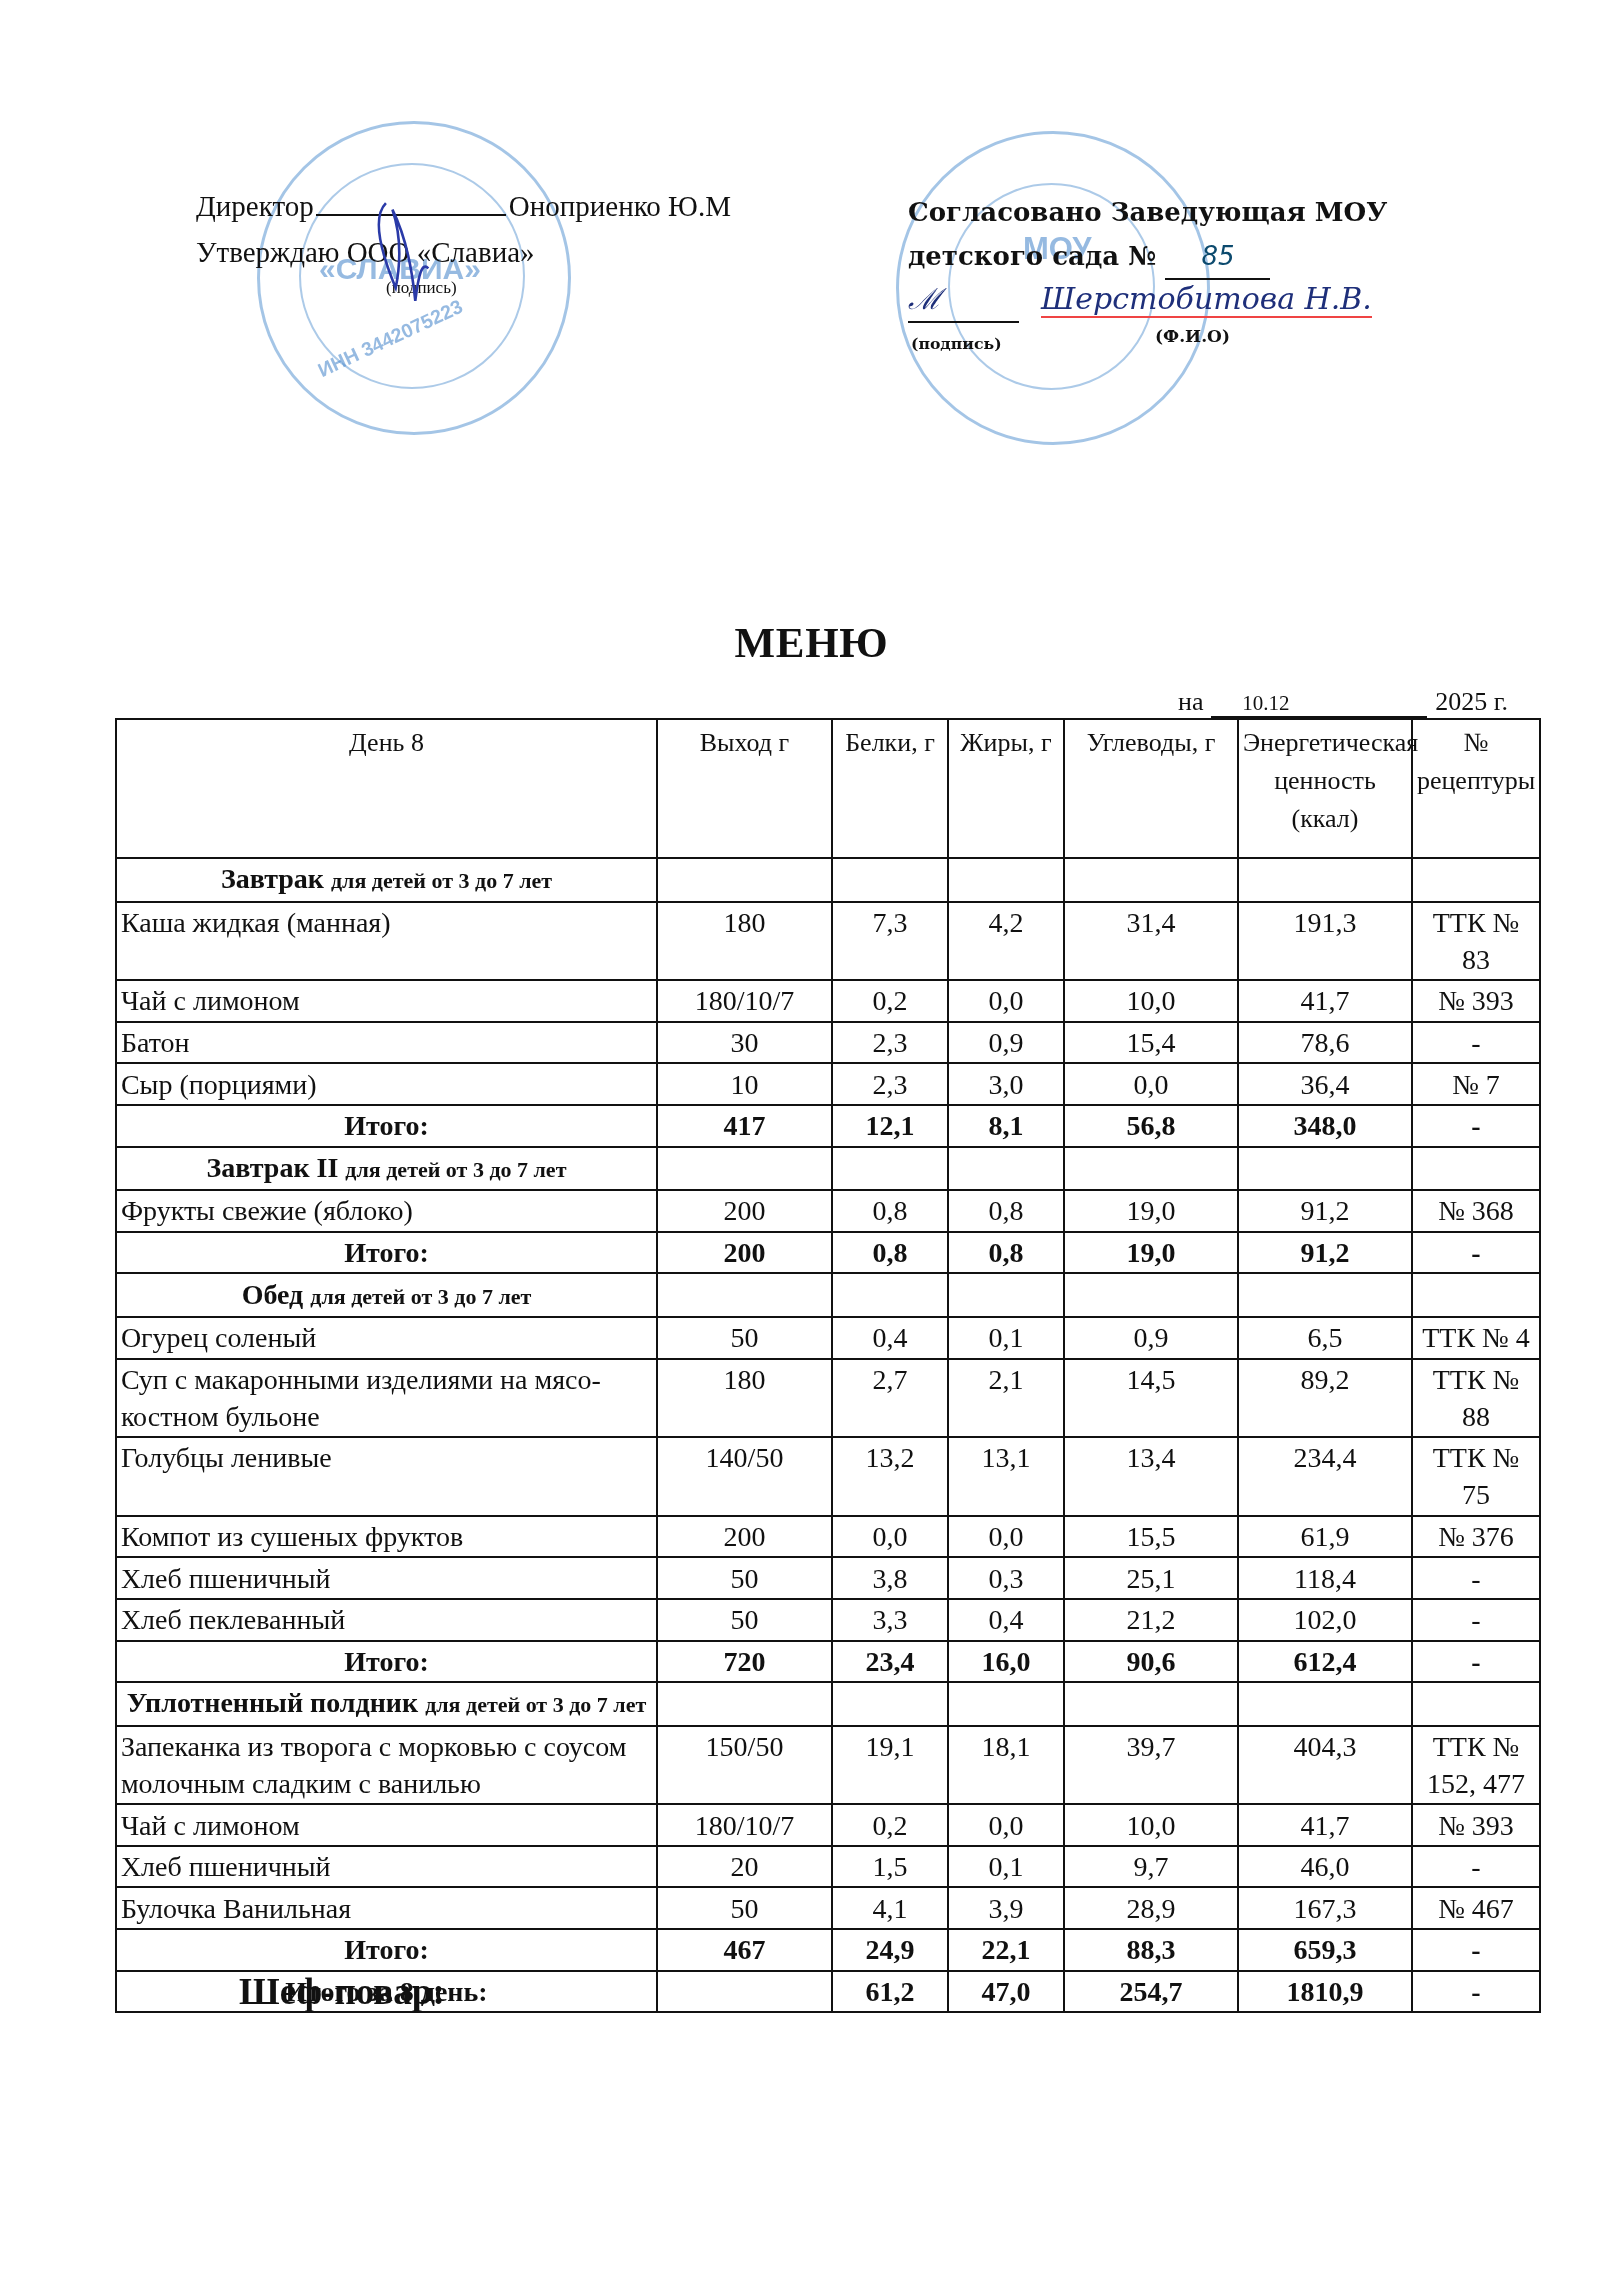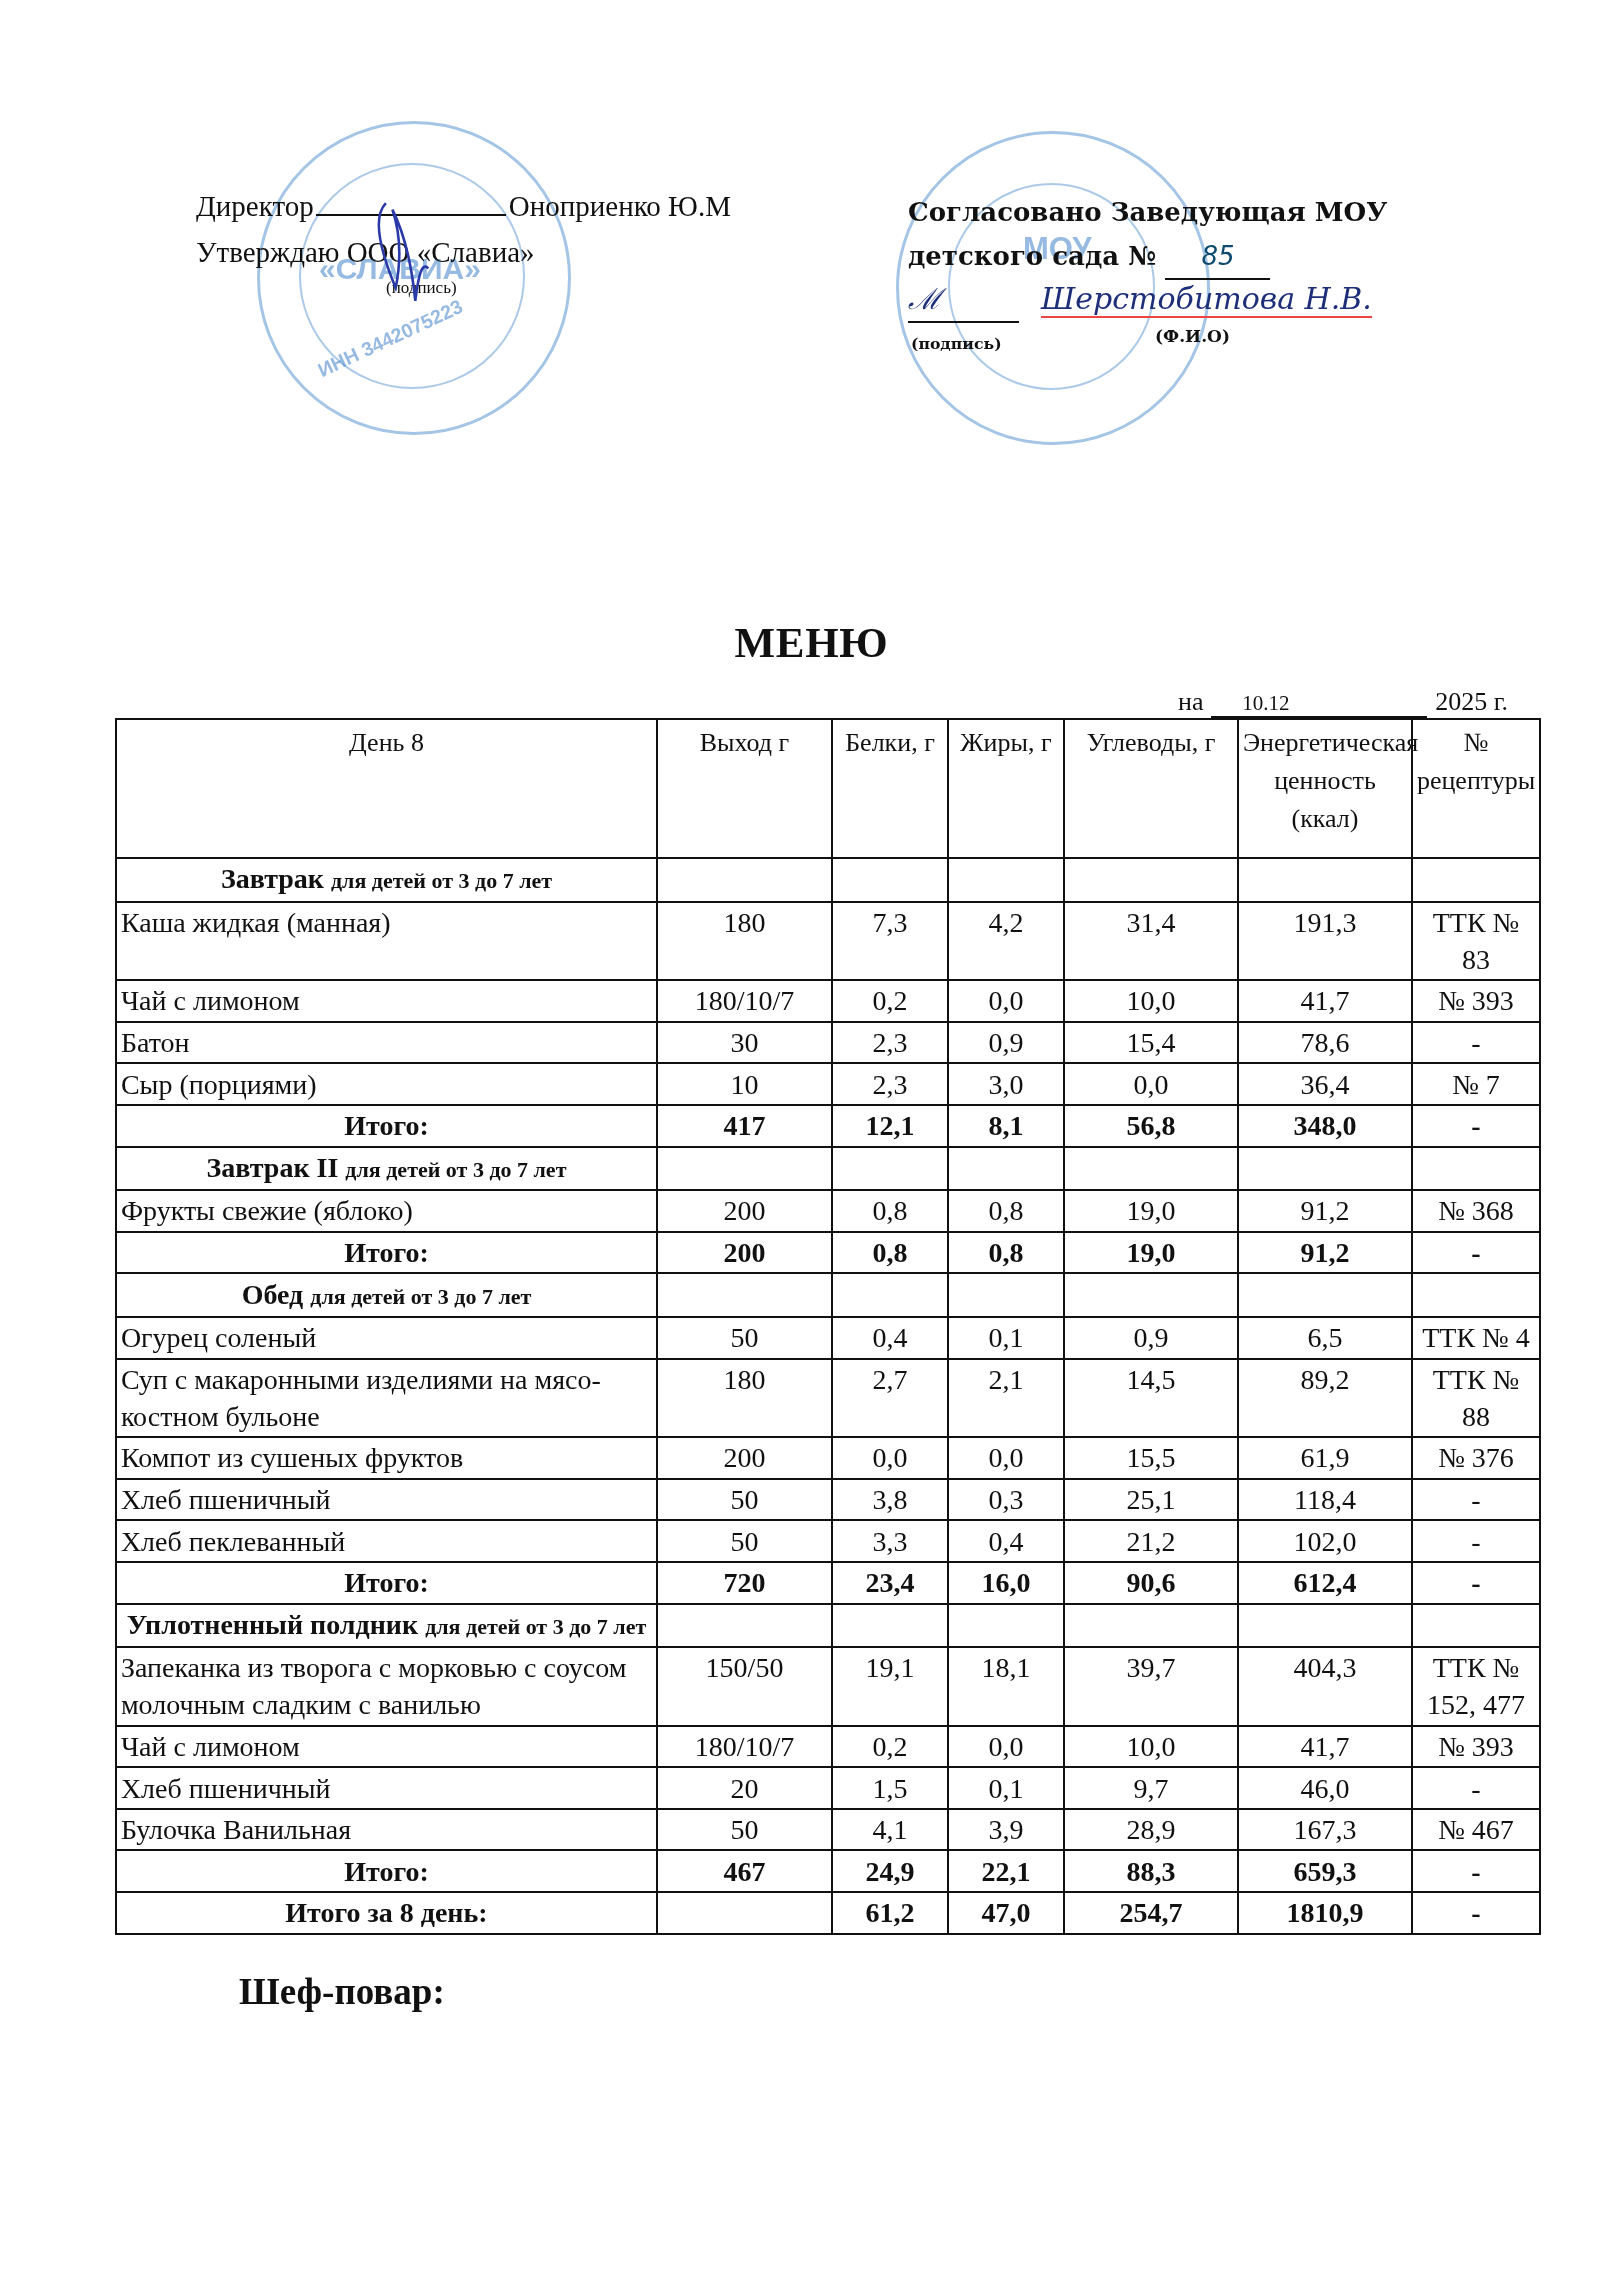--- a/index.html
+++ b/index.html
@@ -202,20 +202,29 @@
       <tr>
         <td class="name">Суп с макаронными изделиями на мясо-костном бульоне</td>
         <td class="num">180</td>
         <td class="num">2,7</td>
         <td class="num">2,1</td>
         <td class="num">14,5</td>
         <td class="num">89,2</td>
         <td class="num">ТТК № 88</td>
       </tr>
       <tr>
+        <td class="name">Голубцы ленивые</td>
+        <td class="num">140/50</td>
+        <td class="num">13,2</td>
+        <td class="num">13,1</td>
+        <td class="num">13,4</td>
+        <td class="num">234,4</td>
+        <td class="num">ТТК № 75</td>
+      </tr>
+      <tr>
         <td class="name">Компот из сушеных фруктов</td>
         <td class="num">200</td>
         <td class="num">0,0</td>
         <td class="num">0,0</td>
         <td class="num">15,5</td>
         <td class="num">61,9</td>
         <td class="num">№ 376</td>
       </tr>
       <tr>
         <td class="name">Хлеб пшеничный</td>

